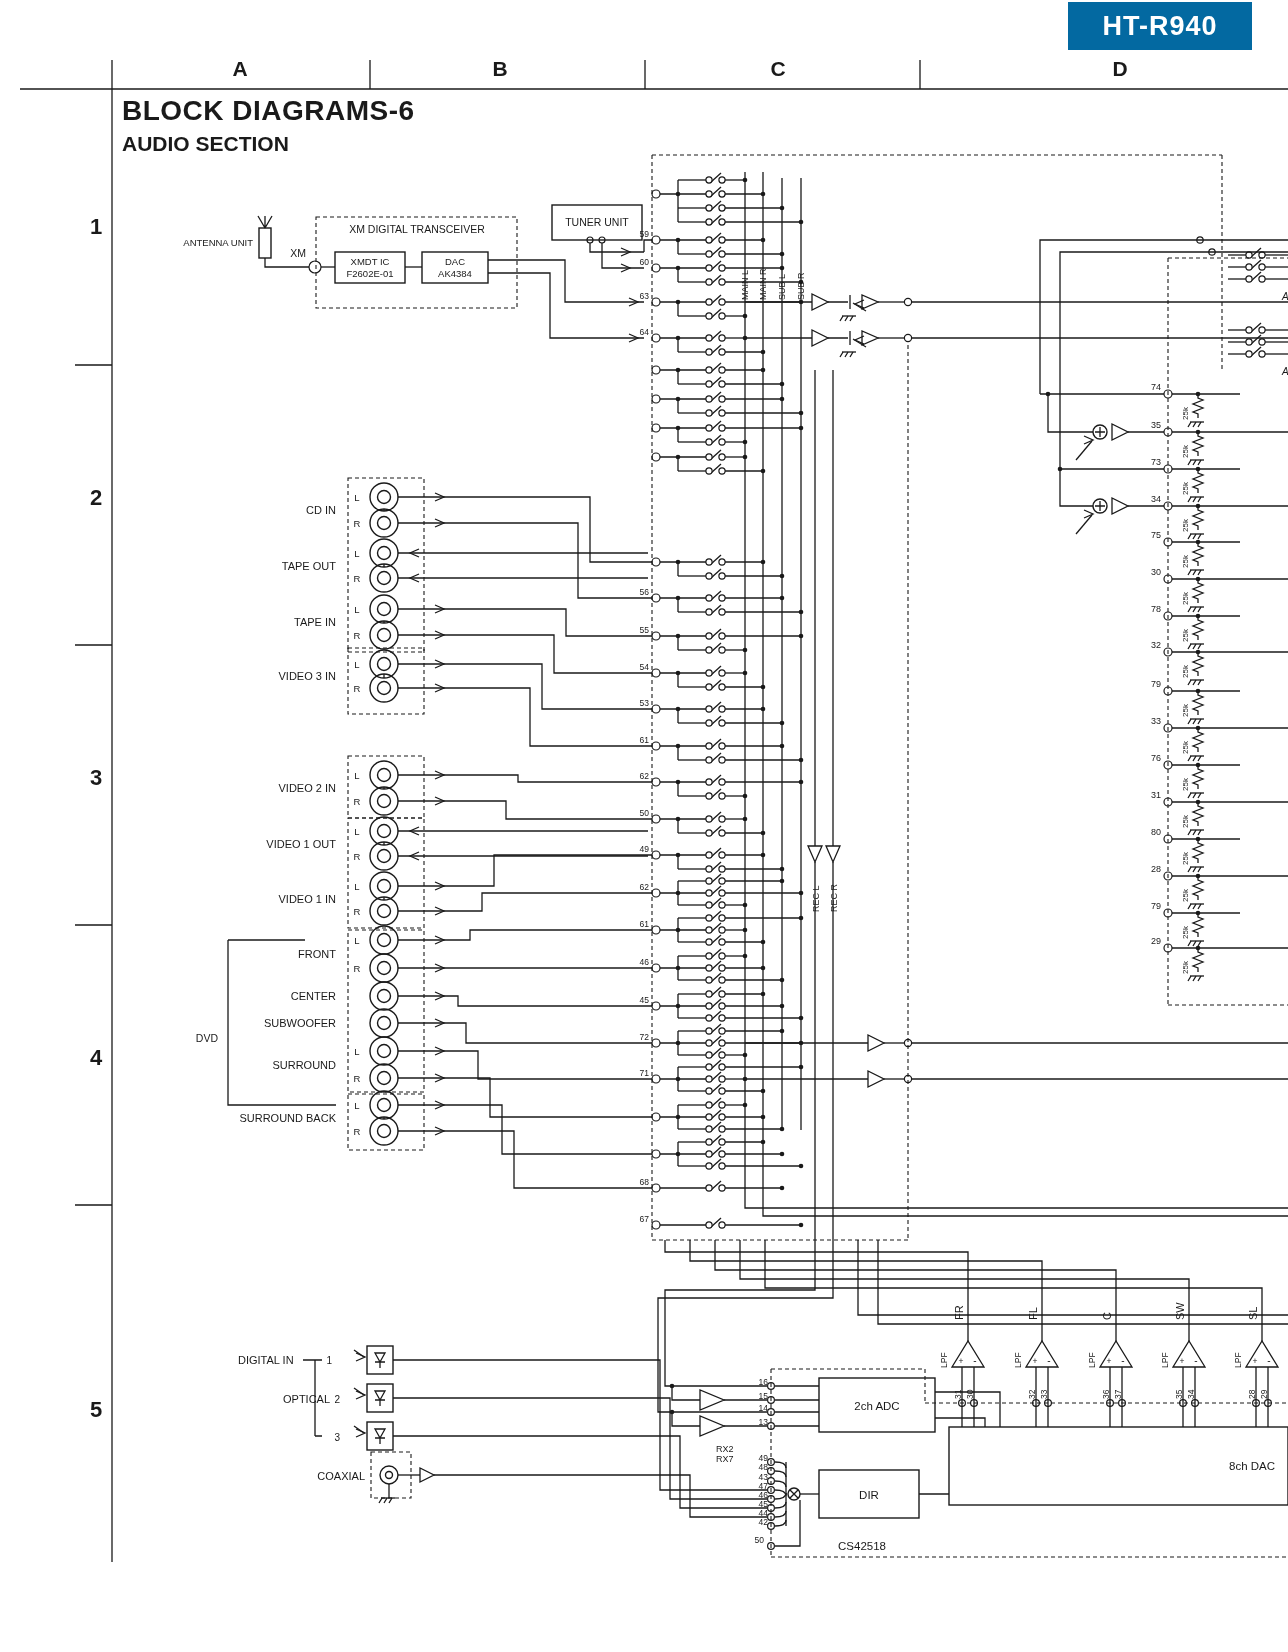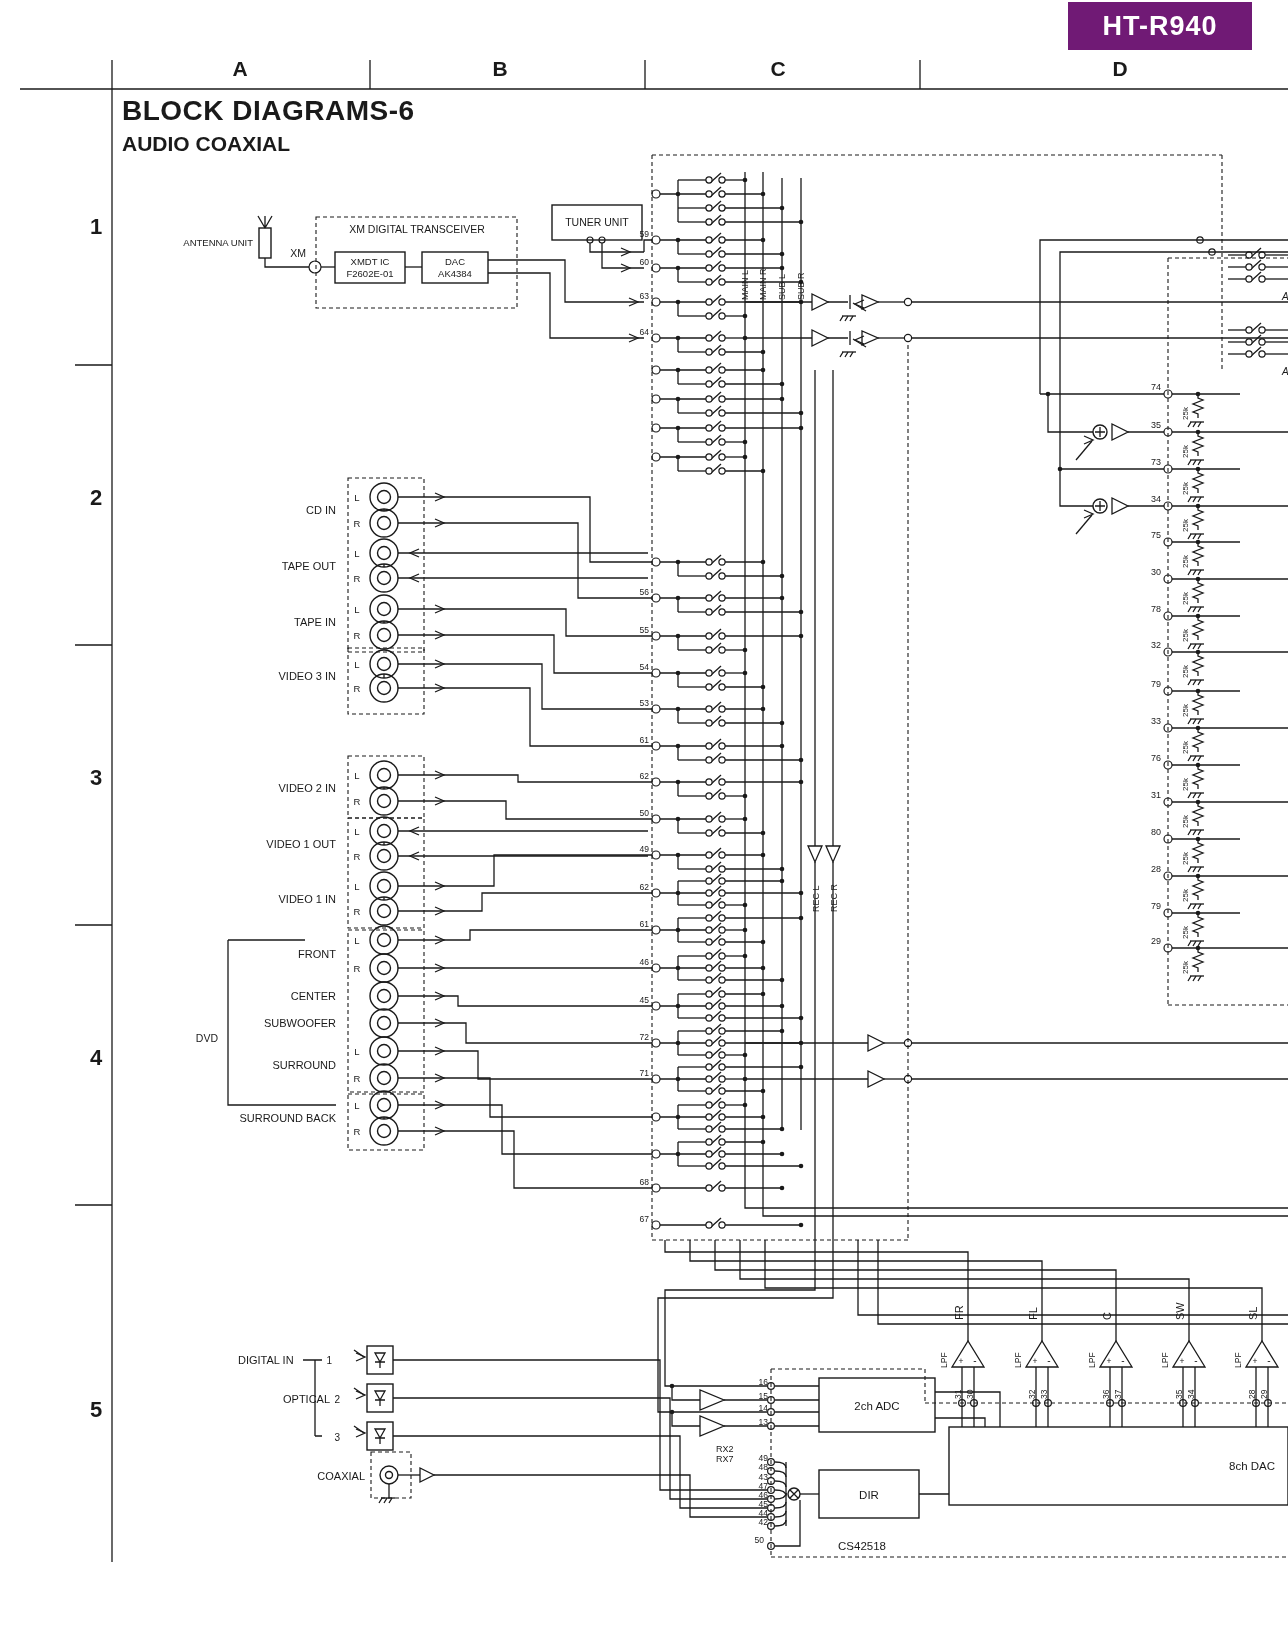--- a/index.html
+++ b/index.html
@@ -1,32 +1,32 @@
 <!DOCTYPE html>
 <html><head>
 <meta charset="utf-8">
 <style>
   html,body{margin:0;padding:0;background:#fff;width:1288px;height:1652px;overflow:hidden;}
   body{font-family:"Liberation Sans", sans-serif;color:#1a1a1a;position:relative;}
-  #badge{position:absolute;left:1068px;top:2px;width:184px;height:48px;background:#701a75;color:#fff;
+  #badge{position:absolute;left:1068px;top:2px;width:184px;height:48px;background:#0369a1;color:#fff;
          display:flex;align-items:center;justify-content:center;font-size:27px;font-weight:bold;letter-spacing:1px;}
   #title{position:absolute;left:122px;top:95px;font-size:28px;font-weight:bold;letter-spacing:.5px;}
   #subtitle{position:absolute;left:122px;top:132px;font-size:21px;font-weight:bold;}
   svg{position:absolute;left:0;top:0;}
   svg text{font-family:"Liberation Sans", sans-serif;fill:#1a1a1a;}
   .ln{stroke:#1a1a1a;stroke-width:1.3;fill:none;}
   .dsh{stroke:#1a1a1a;stroke-width:1.1;fill:none;stroke-dasharray:4 3;}
   .bx{stroke:#1a1a1a;stroke-width:1.4;fill:none;}
 </style>
 </head>
 <body>
 
 <div id="badge">HT-R940</div>
 <div id="title">BLOCK DIAGRAMS-6</div>
-<div id="subtitle">AUDIO COAXIAL</div>
+<div id="subtitle">AUDIO SECTION</div>
 
 <svg id="schematic" width="1288" height="1652" viewBox="0 0 1288 1652">
     <path d="M434,1475 H690 V1517 H767" class="ln"></path>
     <path d="M420,1468 V1482 L434,1475 Z" class="ln"></path>
     <path d="M398,1475 H420" class="ln"></path>
     <path d="M382,1498 l-3,5 M387,1498 l-3,5 M392,1498 l-3,5" class="ln"></path>
     <path d="M381,1498 H395" class="ln"></path>
     <path d="M389,1484 V1498" class="ln"></path>
     <circle cx="389" cy="1475" r="3.5" class="bx"></circle>
     <circle cx="389" cy="1475" r="9" class="bx"></circle>

